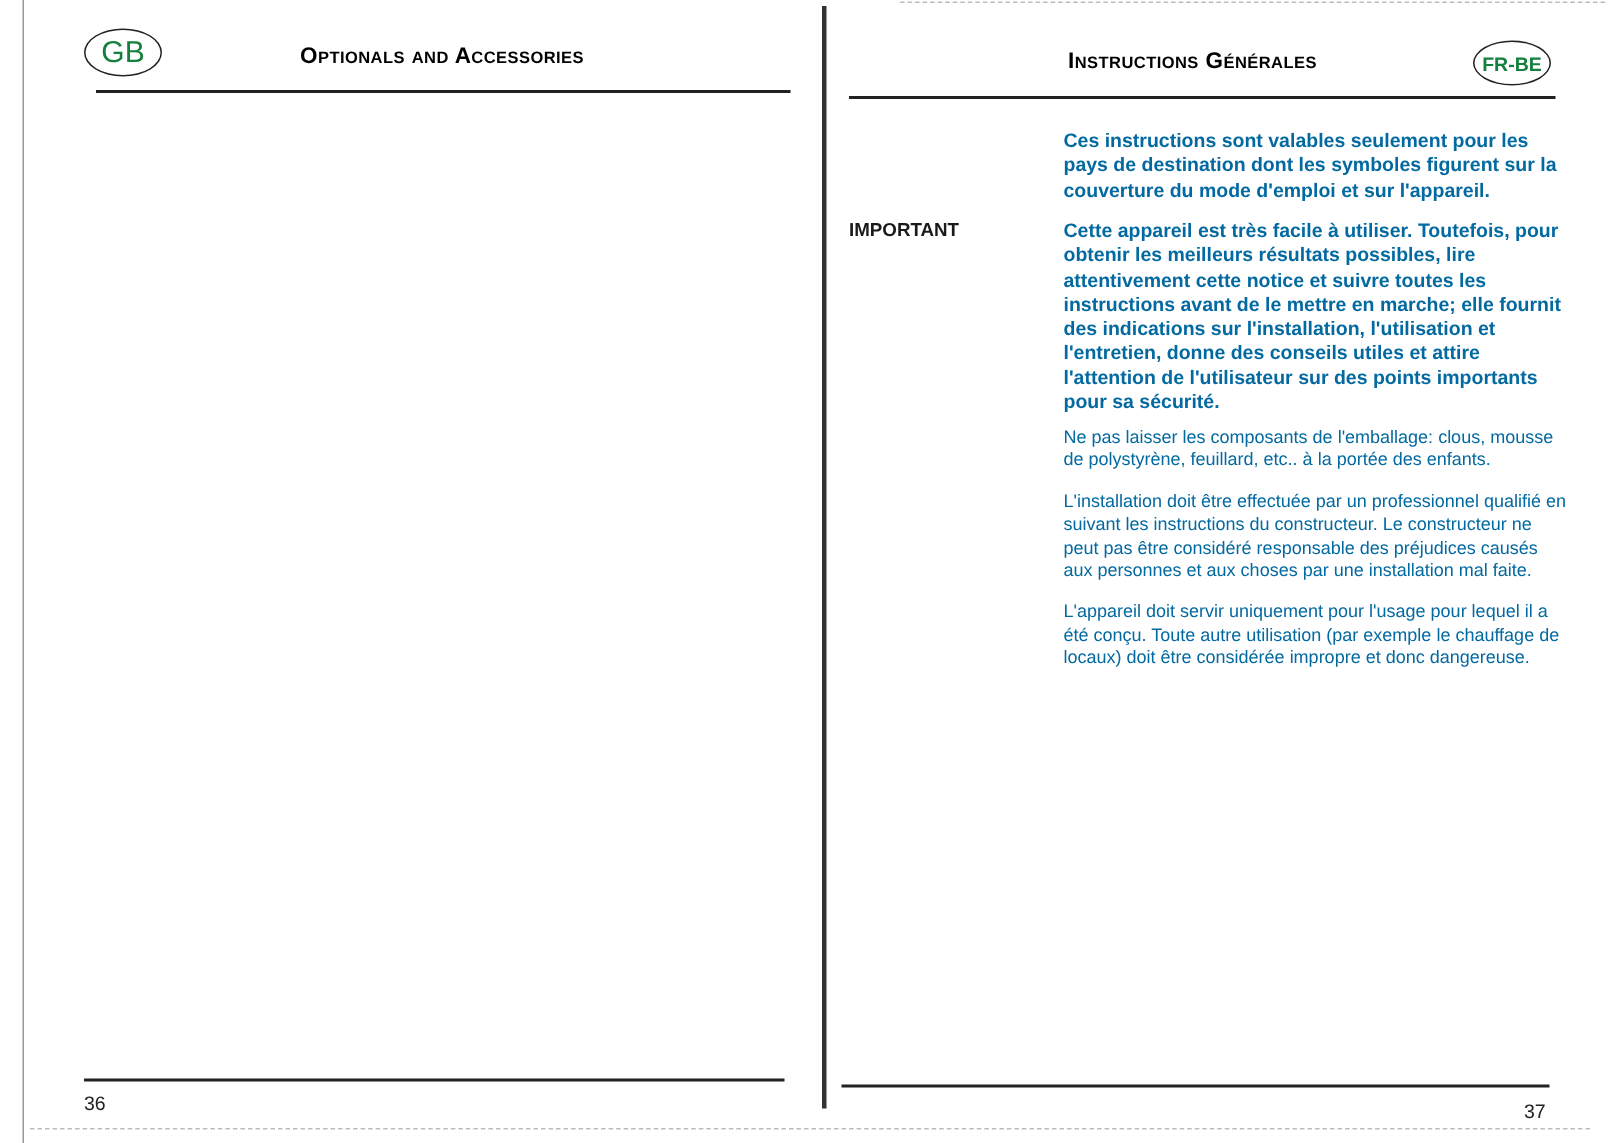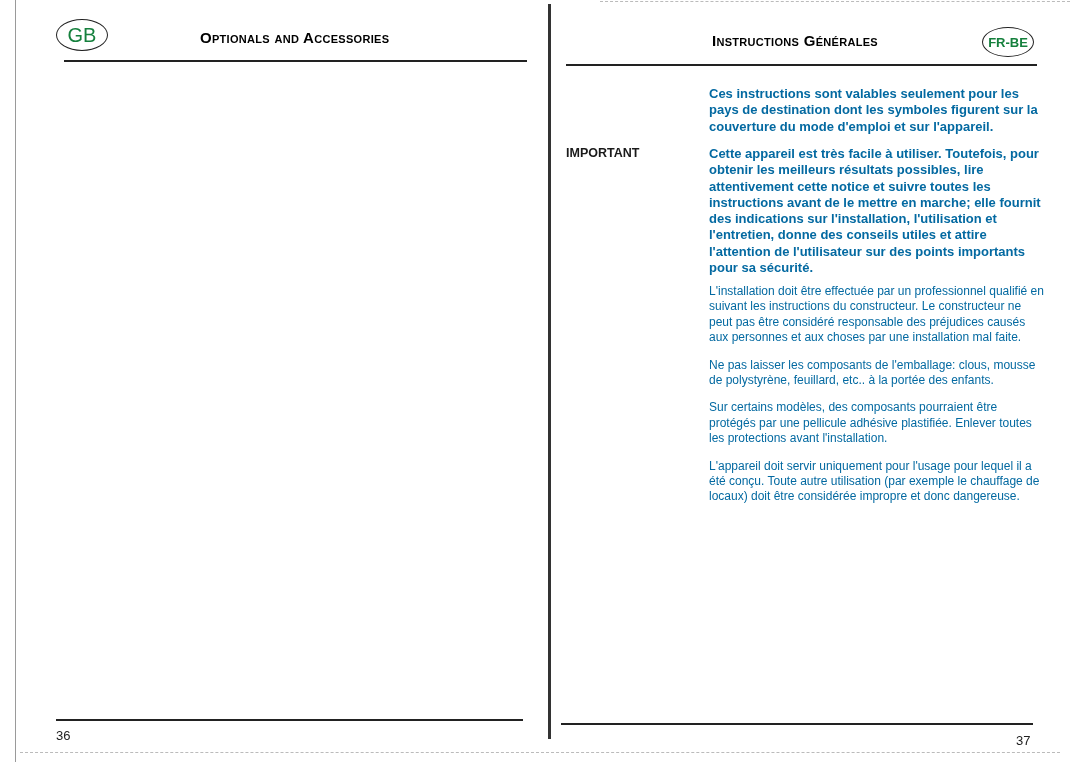--- a/index.html
+++ b/index.html
@@ -73,21 +73,20 @@
   <div class="abs col intro">
     <p class="para bold">Ces instructions sont valables seulement pour les pays de destination dont les symboles figurent sur la couverture du mode d'emploi et sur l'appareil.</p>
   </div>
 
   <div class="abs side-label">IMPORTANT</div>
   <div class="abs col important-text">
     <p class="para bold">Cette appareil est très facile à utiliser. Toutefois, pour obtenir les meilleurs résultats possibles, lire attentivement cette notice et suivre toutes les instructions avant de le mettre en marche; elle fournit des indications sur l'installation, l'utilisation et l'entretien, donne des conseils utiles et attire l'attention de l'utilisateur sur des points importants pour sa sécurité.</p>
   </div>
 
   <div class="abs col body-paras">
+    <p class="para">Ne pas laisser les composants de l'emballage: clous, mousse de polystyrène, feuillard, etc.. à la portée des enfants.</p>
     <p class="para">L'installation doit être effectuée par un professionnel qualifié en suivant les instructions du constructeur. Le constructeur ne peut pas être considéré responsable des préjudices causés aux personnes et aux choses par une installation mal faite.</p>
-    <p class="para">Ne pas laisser les composants de l'emballage: clous, mousse de polystyrène, feuillard, etc.. à la portée des enfants.</p>
-    <p class="para">Sur certains modèles, des composants pourraient être protégés par une pellicule adhésive plastifiée. Enlever toutes les protections avant l'installation.</p>
     <p class="para">L'appareil doit servir uniquement pour l'usage pour lequel il a été conçu. Toute autre utilisation (par exemple le chauffage de locaux) doit être considérée impropre et donc dangereuse.</p>
   </div>
 
   <div class="abs rule rule-right-bot"></div>
   <div class="abs pageno pageno-right">37</div>
 </section>
 
 </body></html>

